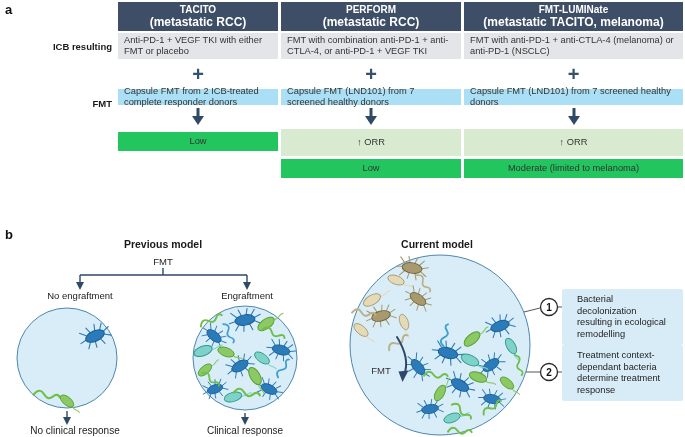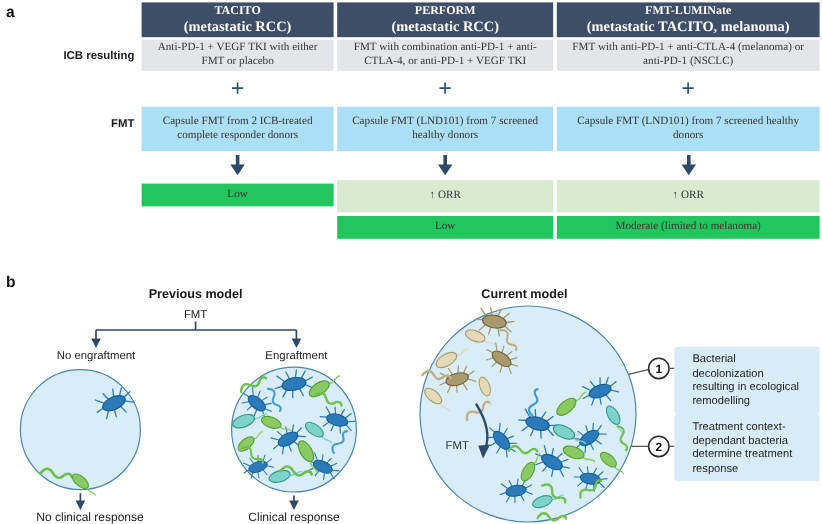--- a/index.html
+++ b/index.html
@@ -4,31 +4,31 @@
 <style>
   html,body{margin:0;padding:0;background:#fff;}
   .page{position:relative;width:685px;height:437px;background:#fff;
         font-family:"Liberation Sans",sans-serif;overflow:hidden;}
   .panel-label{position:absolute;font-weight:bold;font-size:13px;color:#111;}
 
   
   .rowlabel{position:absolute;left:0;width:112px;display:flex;align-items:center;
             justify-content:flex-end;font-weight:bold;font-size:9.5px;color:#1a1a1a;
             text-align:right;}
-  .col{position:absolute;top:2px;display:flex;flex-direction:column;font-family:Liberation Serif, serif;}
-  .cell{display:flex;align-items:center;justify-content:center;text-align:center;
+  .col{position:absolute;top:2px;display:flex;flex-direction:column;}
+  .cell{display:flex;align-items:center;justify-content:center;text-align:left;
         font-size:9.3px;line-height:1.2;color:#333;padding:0 6px;box-sizing:border-box;}
   .hdr{height:29px;background:#3d4e66;color:#fff;display:flex;flex-direction:column;
        align-items:center;justify-content:center;margin-bottom:2px;text-align:center;}
   .hdr .trial{font-weight:bold;font-size:10px;line-height:1.18;}
   .hdr .pop{font-weight:bold;font-size:12px;line-height:1.18;}
   .grey{height:26px;background:#e3e5e8;}
   .plusgap{height:30px;display:flex;align-items:center;justify-content:center;}
   .plus{color:#34516e;font-size:20px;font-weight:bold;line-height:1;}
-  .bluerow{height:37px;background:#abdff6;}
+  .bluerow{height:16px;background:#abdff6;}
   .arrowgap{height:24px;display:flex;align-items:center;justify-content:center;}
   .darrow line{stroke:#2f4a66;stroke-width:3;}
   .darrow polygon{fill:#2f4a66;}
   .greenrow{height:27px;background:#d8ebd0;}
   .tox{height:19px;background:#22c55e;margin-top:3px;}
 
   
   #panel-b-svg{position:absolute;left:0;top:225px;}
   .btitle{font-weight:bold;font-size:10.5px;fill:#1a1a1a;}
   .blabel{font-size:9.5px;fill:#222;}

